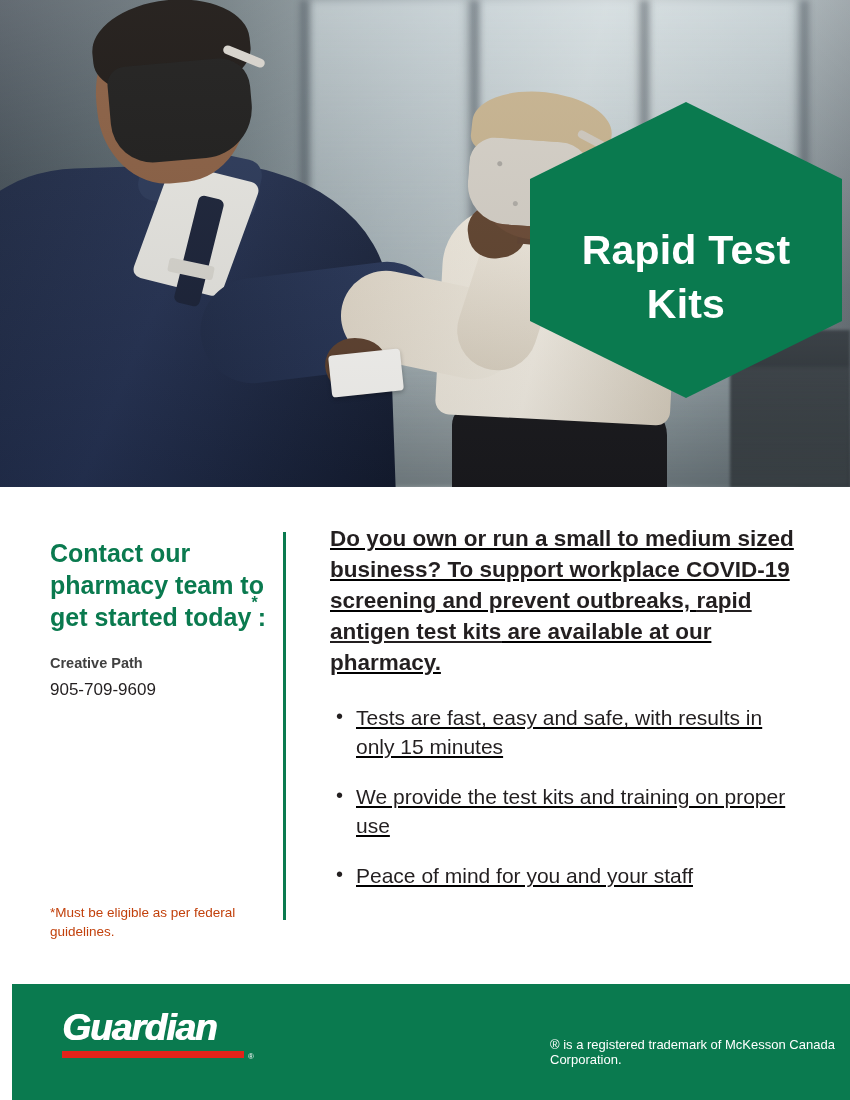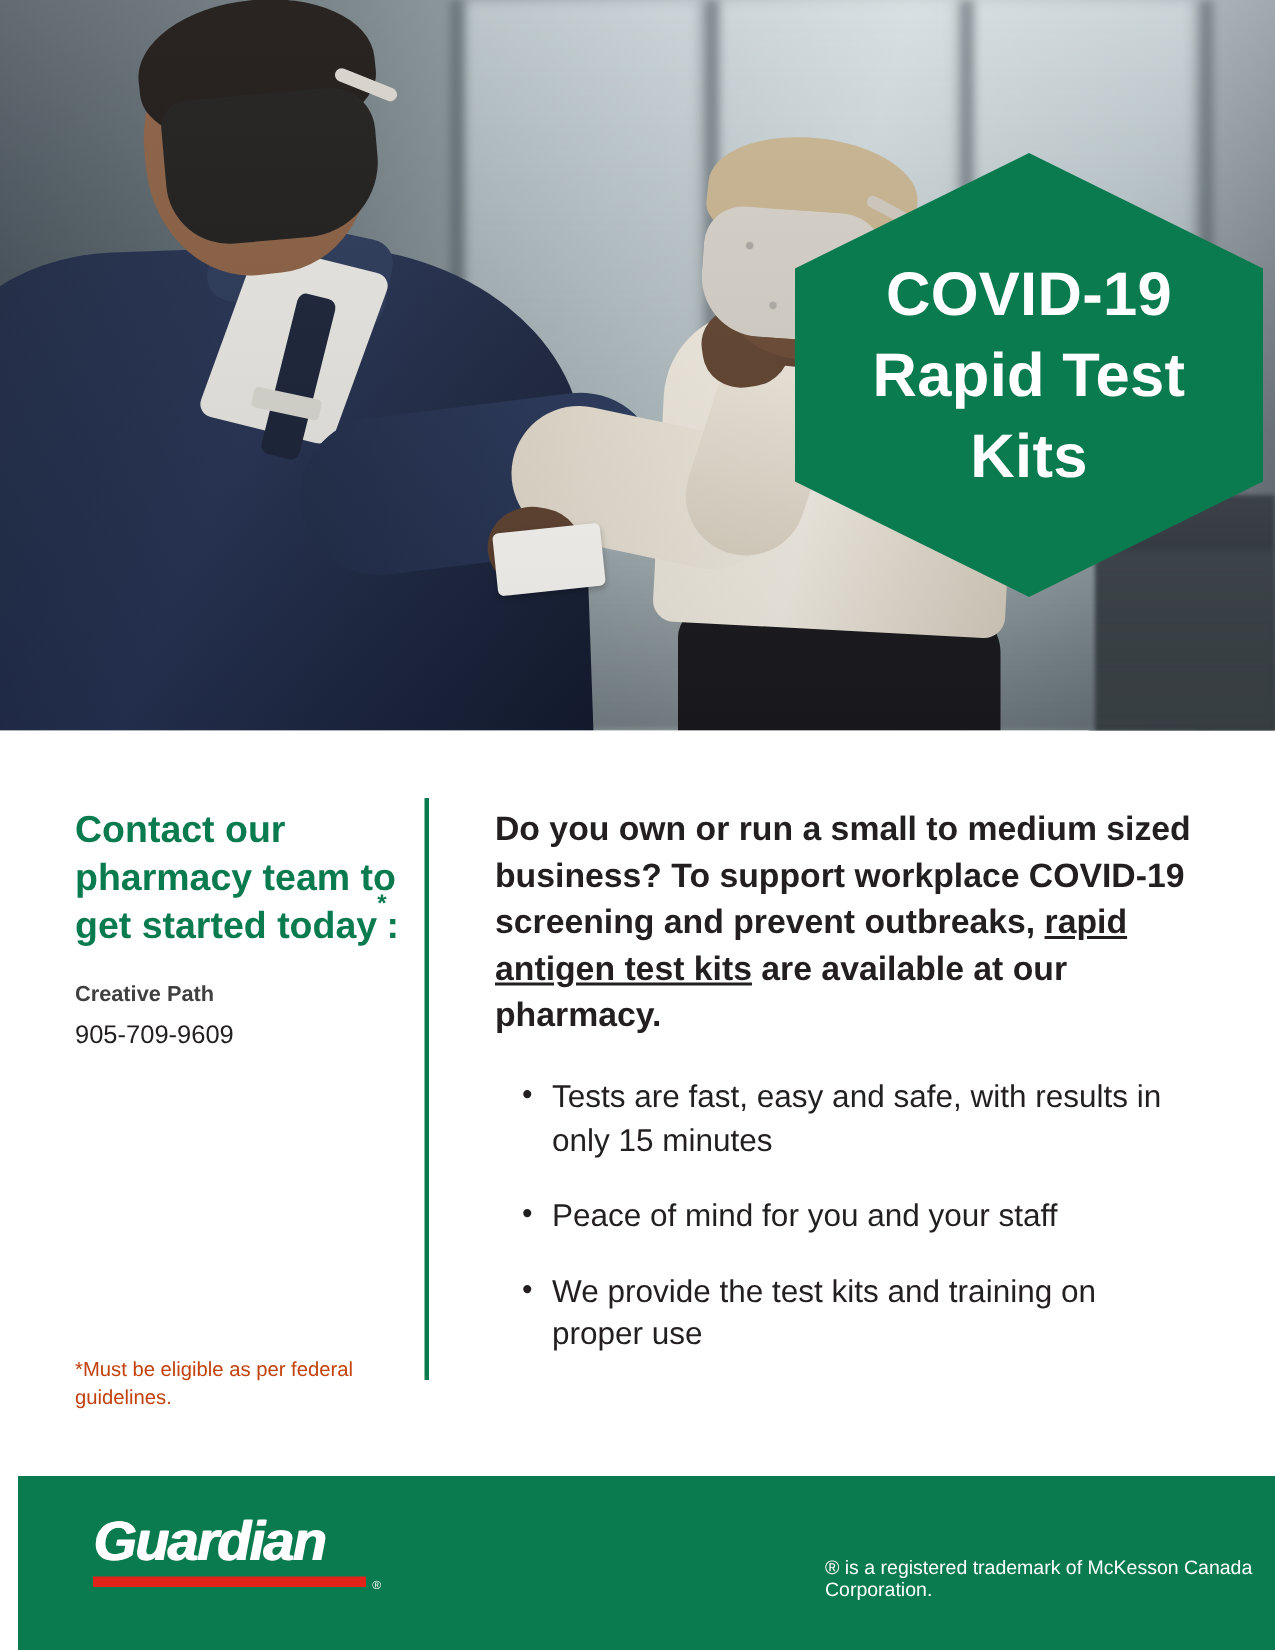--- a/index.html
+++ b/index.html
@@ -441,37 +441,38 @@
     position: absolute;
     left: 283px;
     top: 45px;
     width: 3px;
     height: 388px;
     background: #0a7a4f;
   }
   .right-col {
     position: absolute;
     left: 330px;
-    top: 50px;
+    top: 36px;
     width: 478px;
+    text-decoration: underline;
   }
   .lede {
     font-size: 22.5px;
     line-height: 1.38;
     font-weight: bold;
     color: #231f20;
     margin: 0 0 26px 0;
   }
   .lede u {
     text-decoration: underline;
     text-underline-offset: 2px;
   }
   .bullets {
     list-style: none;
-    margin: 16px;
+    margin: 4px;
     padding: 0;
   }
   .bullets li {
     position: relative;
     padding-left: 22px;
     font-size: 21px;
     line-height: 1.36;
     color: #231f20;
     margin-bottom: 22px;
   }
@@ -574,21 +575,21 @@
     <div class="w-head"></div>
     <div class="w-hair"></div>
     <div class="w-mask"></div>
     <div class="w-strap"></div>
     <div class="w-earring"></div>
 
     <div class="photo-veil"></div>
 
     <div class="hex">
       <div class="hex-text">
-        <span>COVID-19</span><br>
+        <br>
         <span>Rapid Test</span><br>
         <span>Kits</span>
       </div>
     </div>
   </div>
 
   <div class="content">
 
     <div class="left-col">
       <h2 class="heading"><span>Contact our pharmacy team to get started today</span><sup>*</sup><span>:</span></h2>
@@ -597,22 +598,22 @@
     </div>
 
     <p class="disclaimer">*Must be eligible as per federal guidelines.</p>
 
     <div class="divider"></div>
 
     <div class="right-col">
       <p class="lede"><span>Do you own or run a small to medium sized business? To support workplace COVID-19 screening and prevent outbreaks, </span><u>rapid antigen test kits</u><span> are available at our pharmacy.</span></p>
       <ul class="bullets">
         <li>Tests are fast, easy and safe, with results in only 15 minutes</li>
+        <li>We provide the test kits and training on proper use</li>
         <li>Peace of mind for you and your staff</li>
-        <li>We provide the test kits and training on proper use</li>
       </ul>
     </div>
   </div>
 
   <div class="footer">
     <div class="logo">
       <div class="logo-word">Guardian</div>
       <div class="logo-rule">
         <span class="logo-reg">®</span>
       </div>

